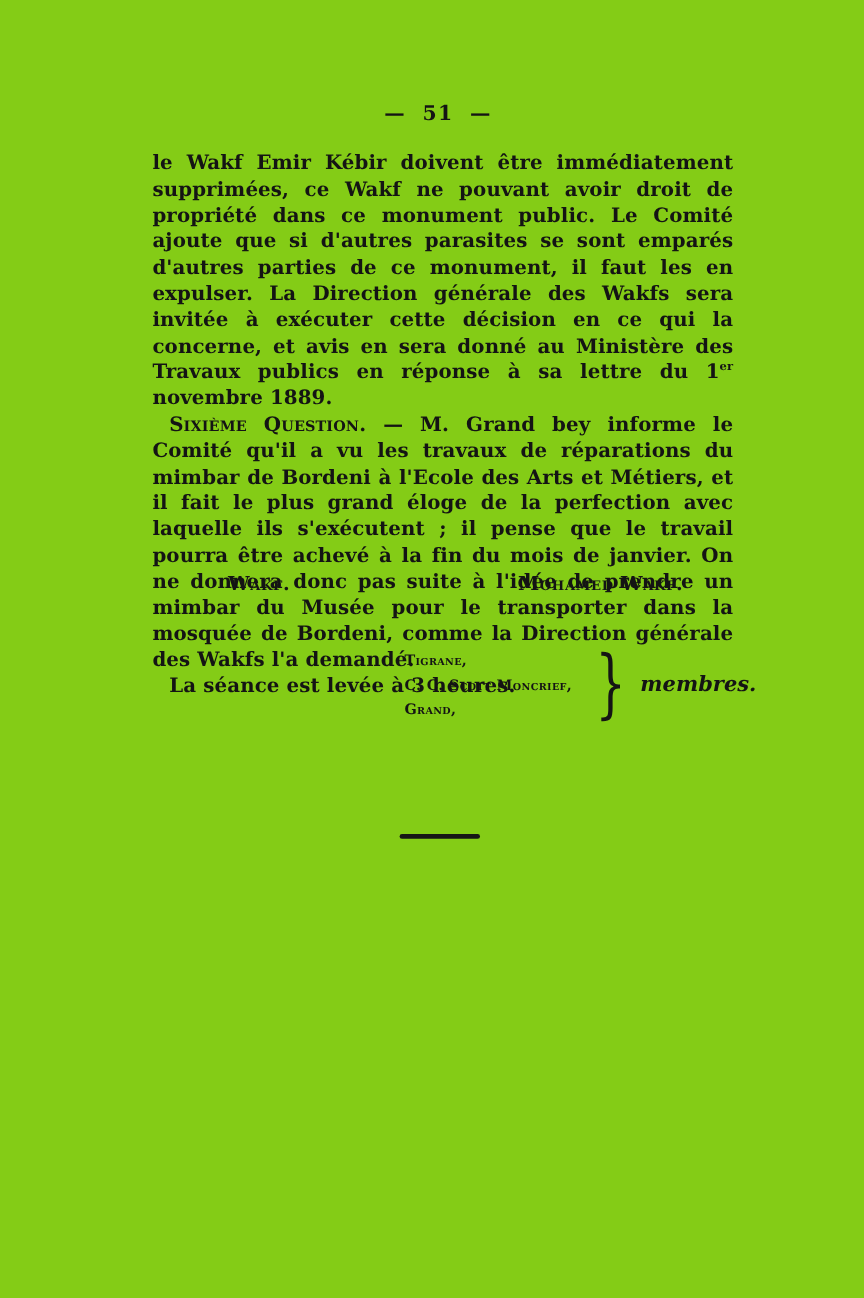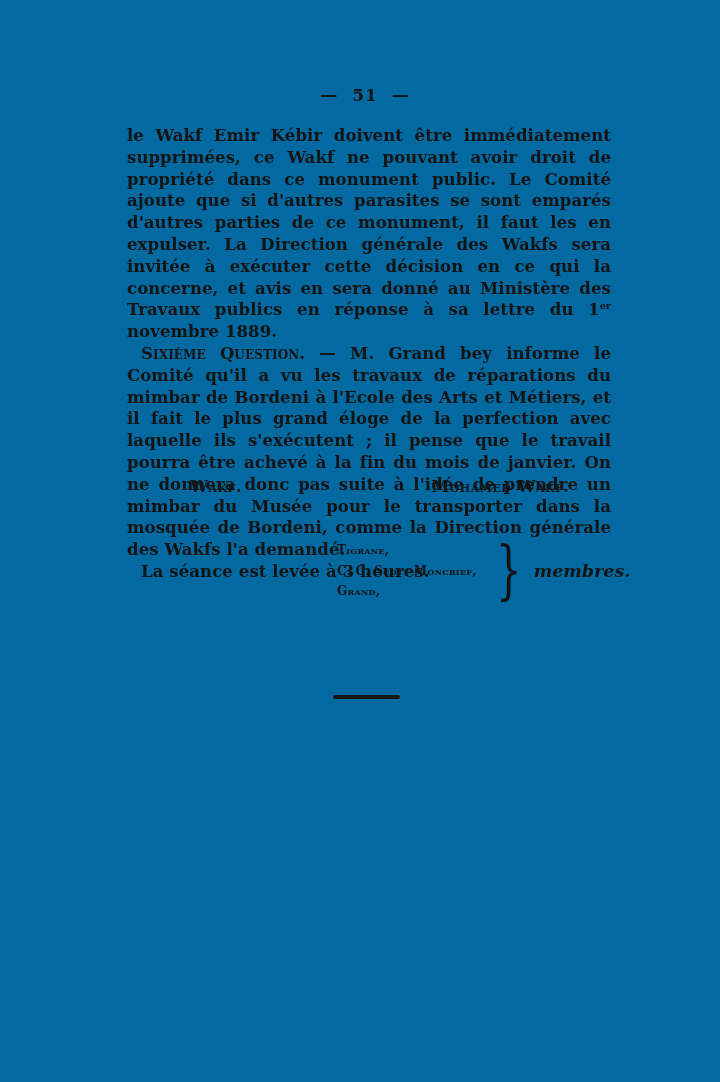--- a/index.html
+++ b/index.html
@@ -7,21 +7,21 @@
   body {
     background: #ffffff;
     font-family: "DejaVu Serif", "Liberation Serif", serif;
     color: #141414;
     overflow: hidden;
   }
   .page {
     position: relative;
     width: 720px;
     height: 1082px;
-    background: #0369a1;
+    background: #84cc16;
   }
   .page-number {
     position: absolute;
     top: 85px;
     left: 123px;
     width: 484px;
     text-align: center;
     font-size: 17px;
     font-weight: bold;
     word-spacing: 7px;

